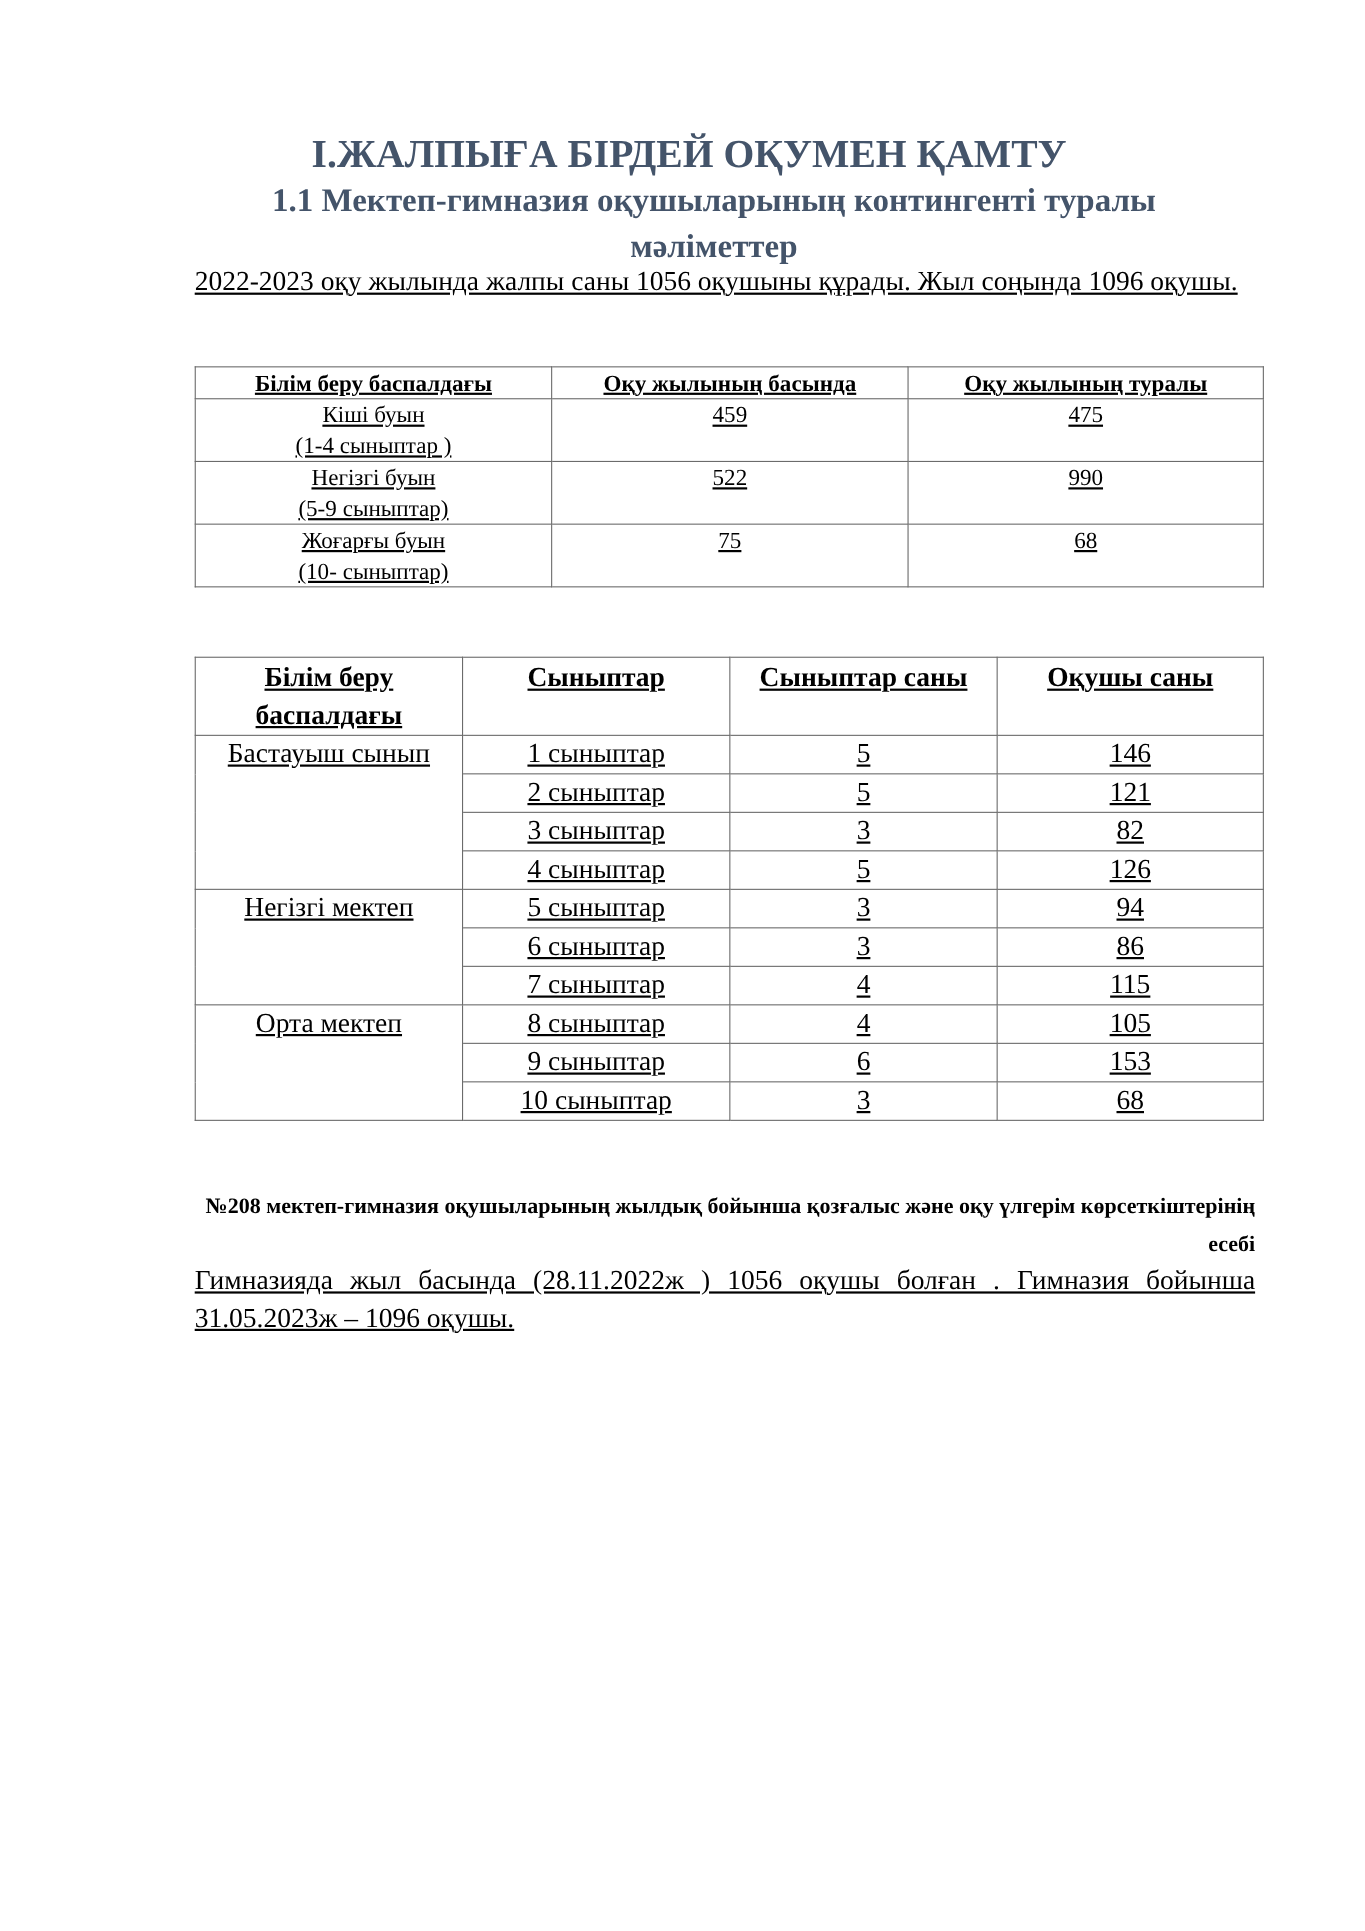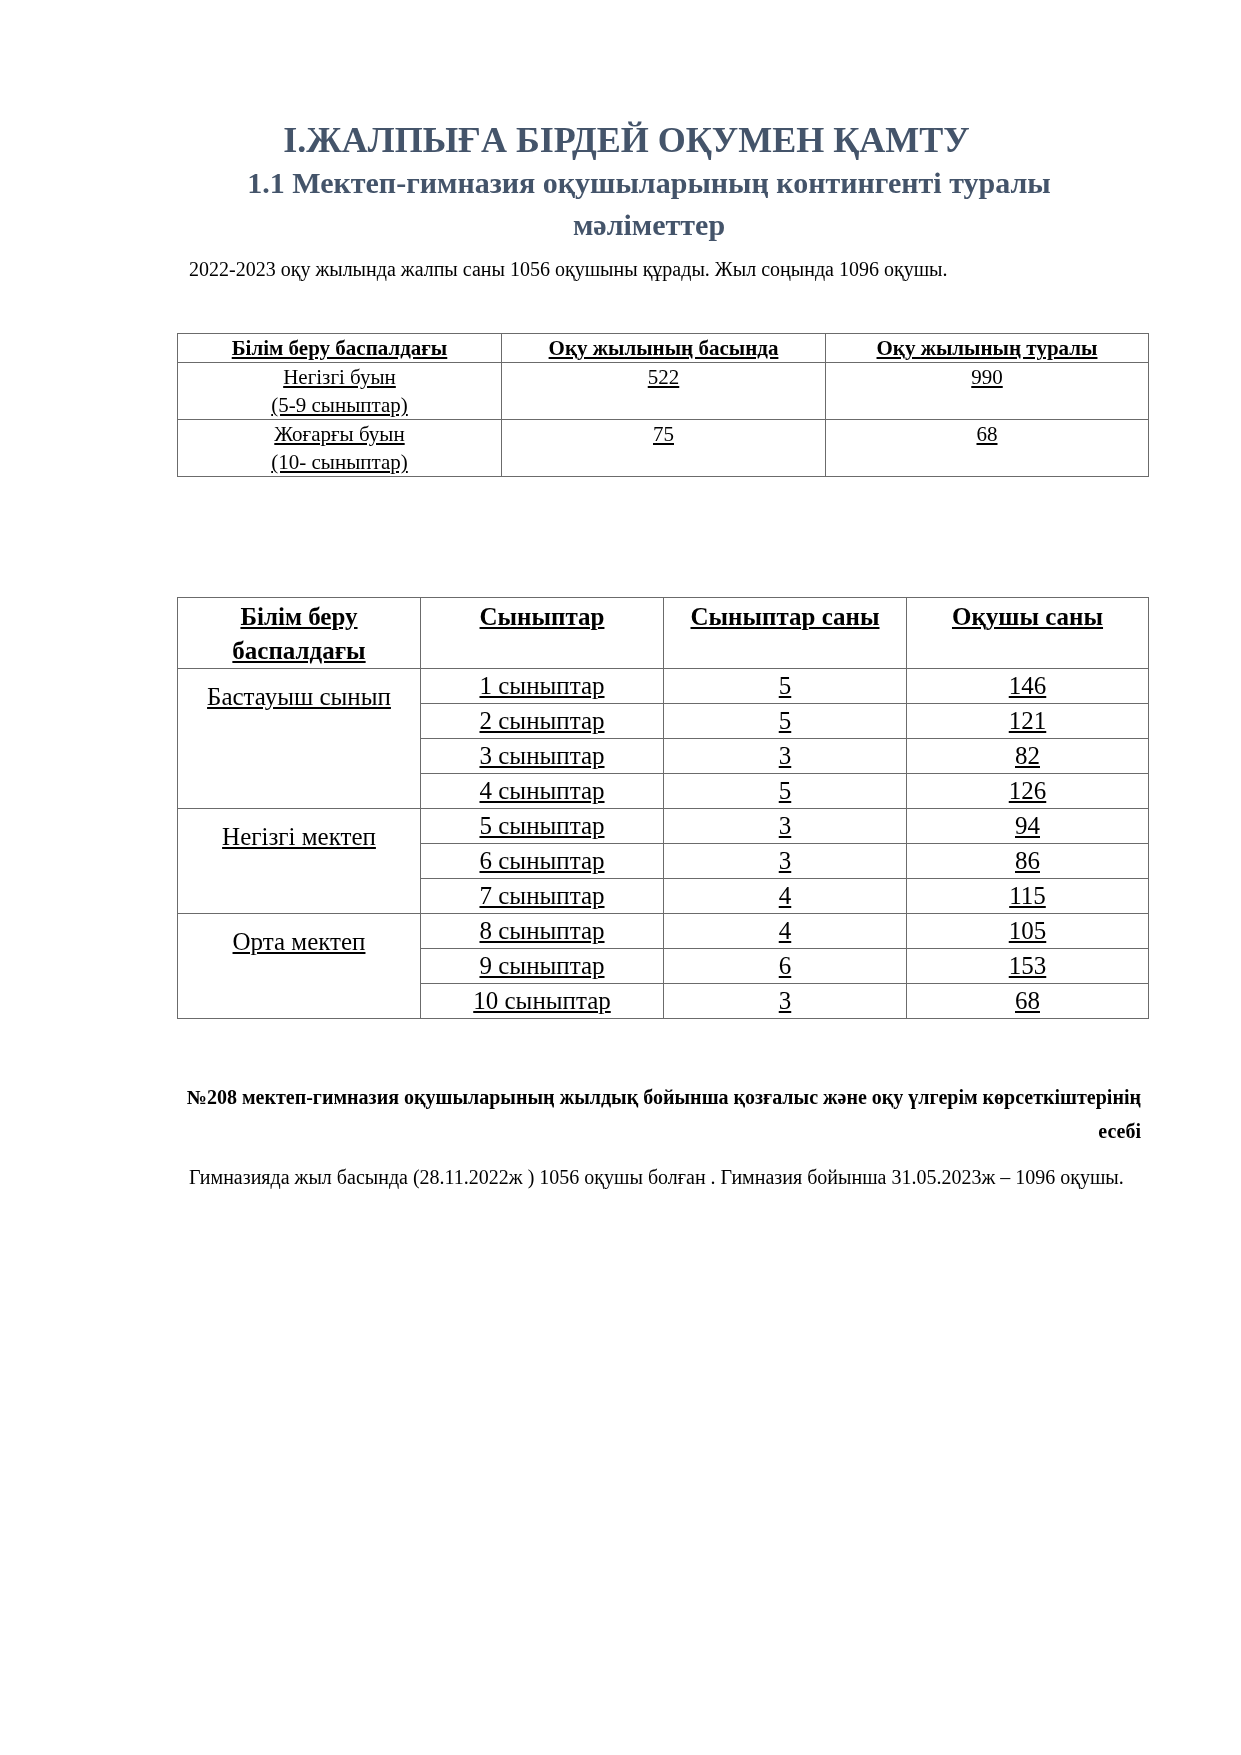--- a/index.html
+++ b/index.html
@@ -3,33 +3,33 @@
   <meta charset="utf-8">
   <style>
     html, body { margin: 0; padding: 0; background: #ffffff; }
     body { width: 1241px; height: 1755px; position: relative; overflow: hidden;
       font-family: "Liberation Serif", "DejaVu Serif", serif; color: #000; }
     .page { position: absolute; left: 0; top: 0; width: 1093px; height: 1755px; }
     .title { position: absolute; left: 0; width: 1241px; text-align: center;
       color: #44546a; font-weight: bold; margin: 0; }
     .t1 { top: 118px; font-size: 36px; line-height: 44px; padding-left: 6px; }
     .t2 { top: 162px; font-size: 30px; line-height: 42px; left: 200px; width: 898px; }
-    .para { position: absolute; left: 177px; width: 964px; font-size: 20px; line-height: 34px; margin: 12px; }
+    .para { position: absolute; left: 177px; width: 964px; font-size: 25px; line-height: 34px; margin: 0; text-decoration: underline; }
     .p1 { top: 240px; }
     table { position: absolute; border-collapse: collapse; left: 177px; width: 972px; }
     td, th { border: 1.5px solid #6b6b6b; text-align: center; vertical-align: top; padding: 0 4px; text-decoration: underline; }
     .tbl1 { top: 333px; font-size: 21px; line-height: 28px; }
     .tbl1 th { height: 28px; font-weight: bold; font-size: 21px; }
     .tbl1 td { height: 56px; }
     .tbl1 col.c1 { width: 324px; }
     .tbl1 col.c2 { width: 324px; }
     .tbl2 { top: 597px; font-size: 25px; line-height: 34px; }
     .tbl2 th { font-weight: bold; height: 68px; font-size: 25px; padding-top: 2px; }
     .tbl2 td { height: 34px; padding: 0; }
-    .tbl2 td.grp { padding-top: 11px; }
+    .tbl2 td.grp { padding-top: 0; }
     .heading3 { position: absolute; left: 177px; width: 964px; top: 1080px; font-size: 20px;
       line-height: 34px; font-weight: bold; margin: 0; text-align: right; }
     .p2 { top: 1148px; text-align: justify; text-align-last: left; }
   </style>
 </head>
 <body>
 
 <div class="page">
 
   <h1 class="title t1">І.ЖАЛПЫҒА БІРДЕЙ ОҚУМЕН ҚАМТУ</h1>
@@ -41,20 +41,28 @@
     <colgroup>
         <col class="c1">
         <col class="c2">
         <col>
       </colgroup>
     <tbody>
         <tr>
       <th>Білім беру баспалдағы</th>
       <th>Оқу жылының басында</th>
       <th>Оқу жылының туралы</th>
+    </tr>
+    <tr>
+      <td>
+        <div>Кіші буын</div>
+        <div>(1-4 сыныптар )</div>
+      </td>
+      <td>459</td>
+      <td>475</td>
     </tr>
     <tr>
       <td>
         <div>Негізгі буын</div>
         <div>(5-9 сыныптар)</div>
       </td>
       <td>522</td>
       <td>990</td>
     </tr>
     <tr>

